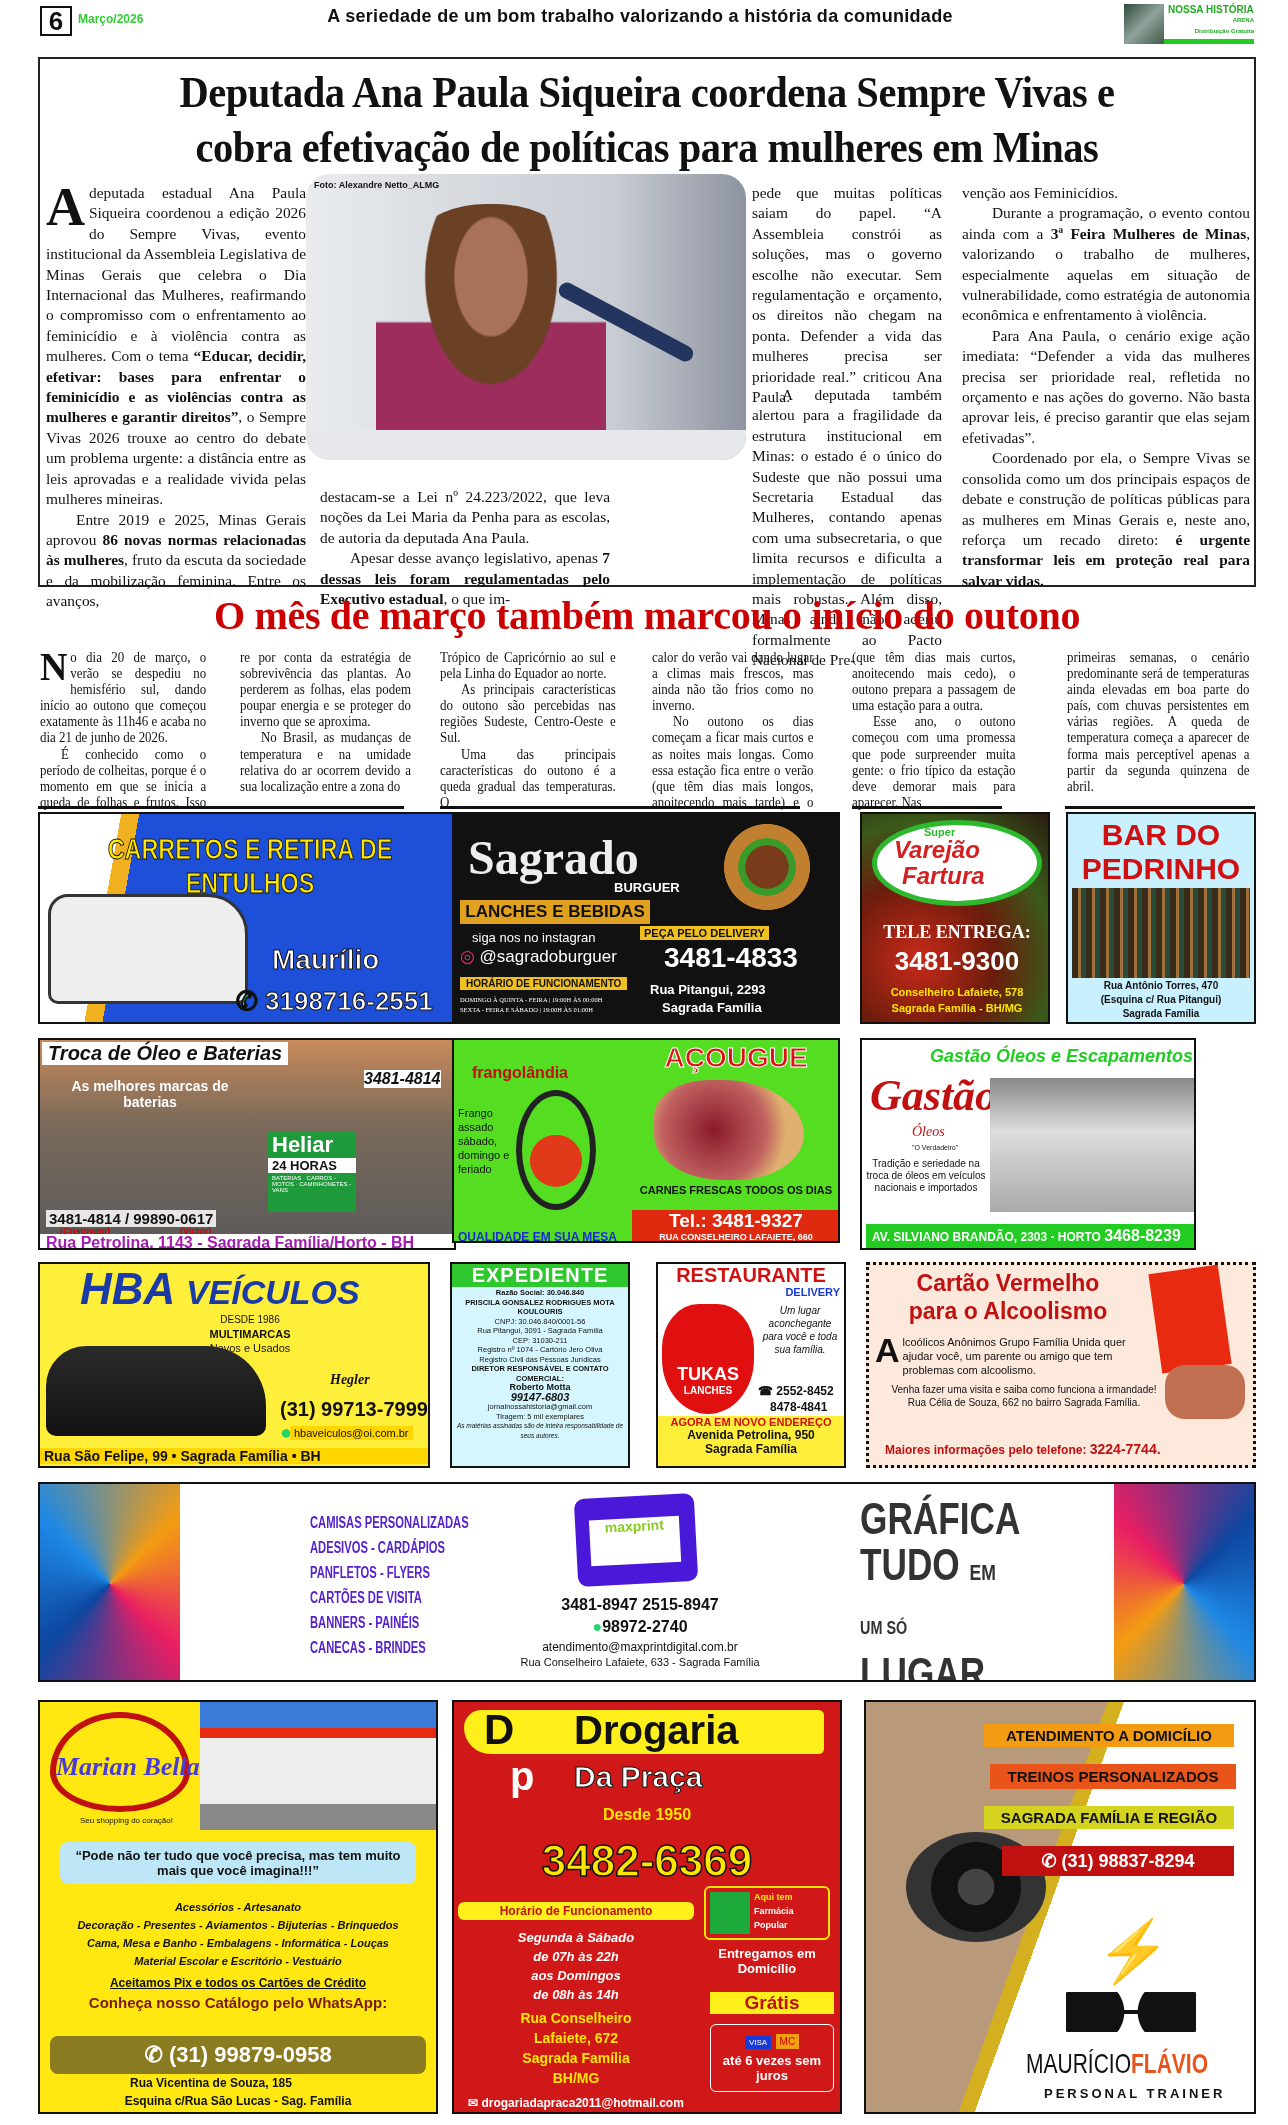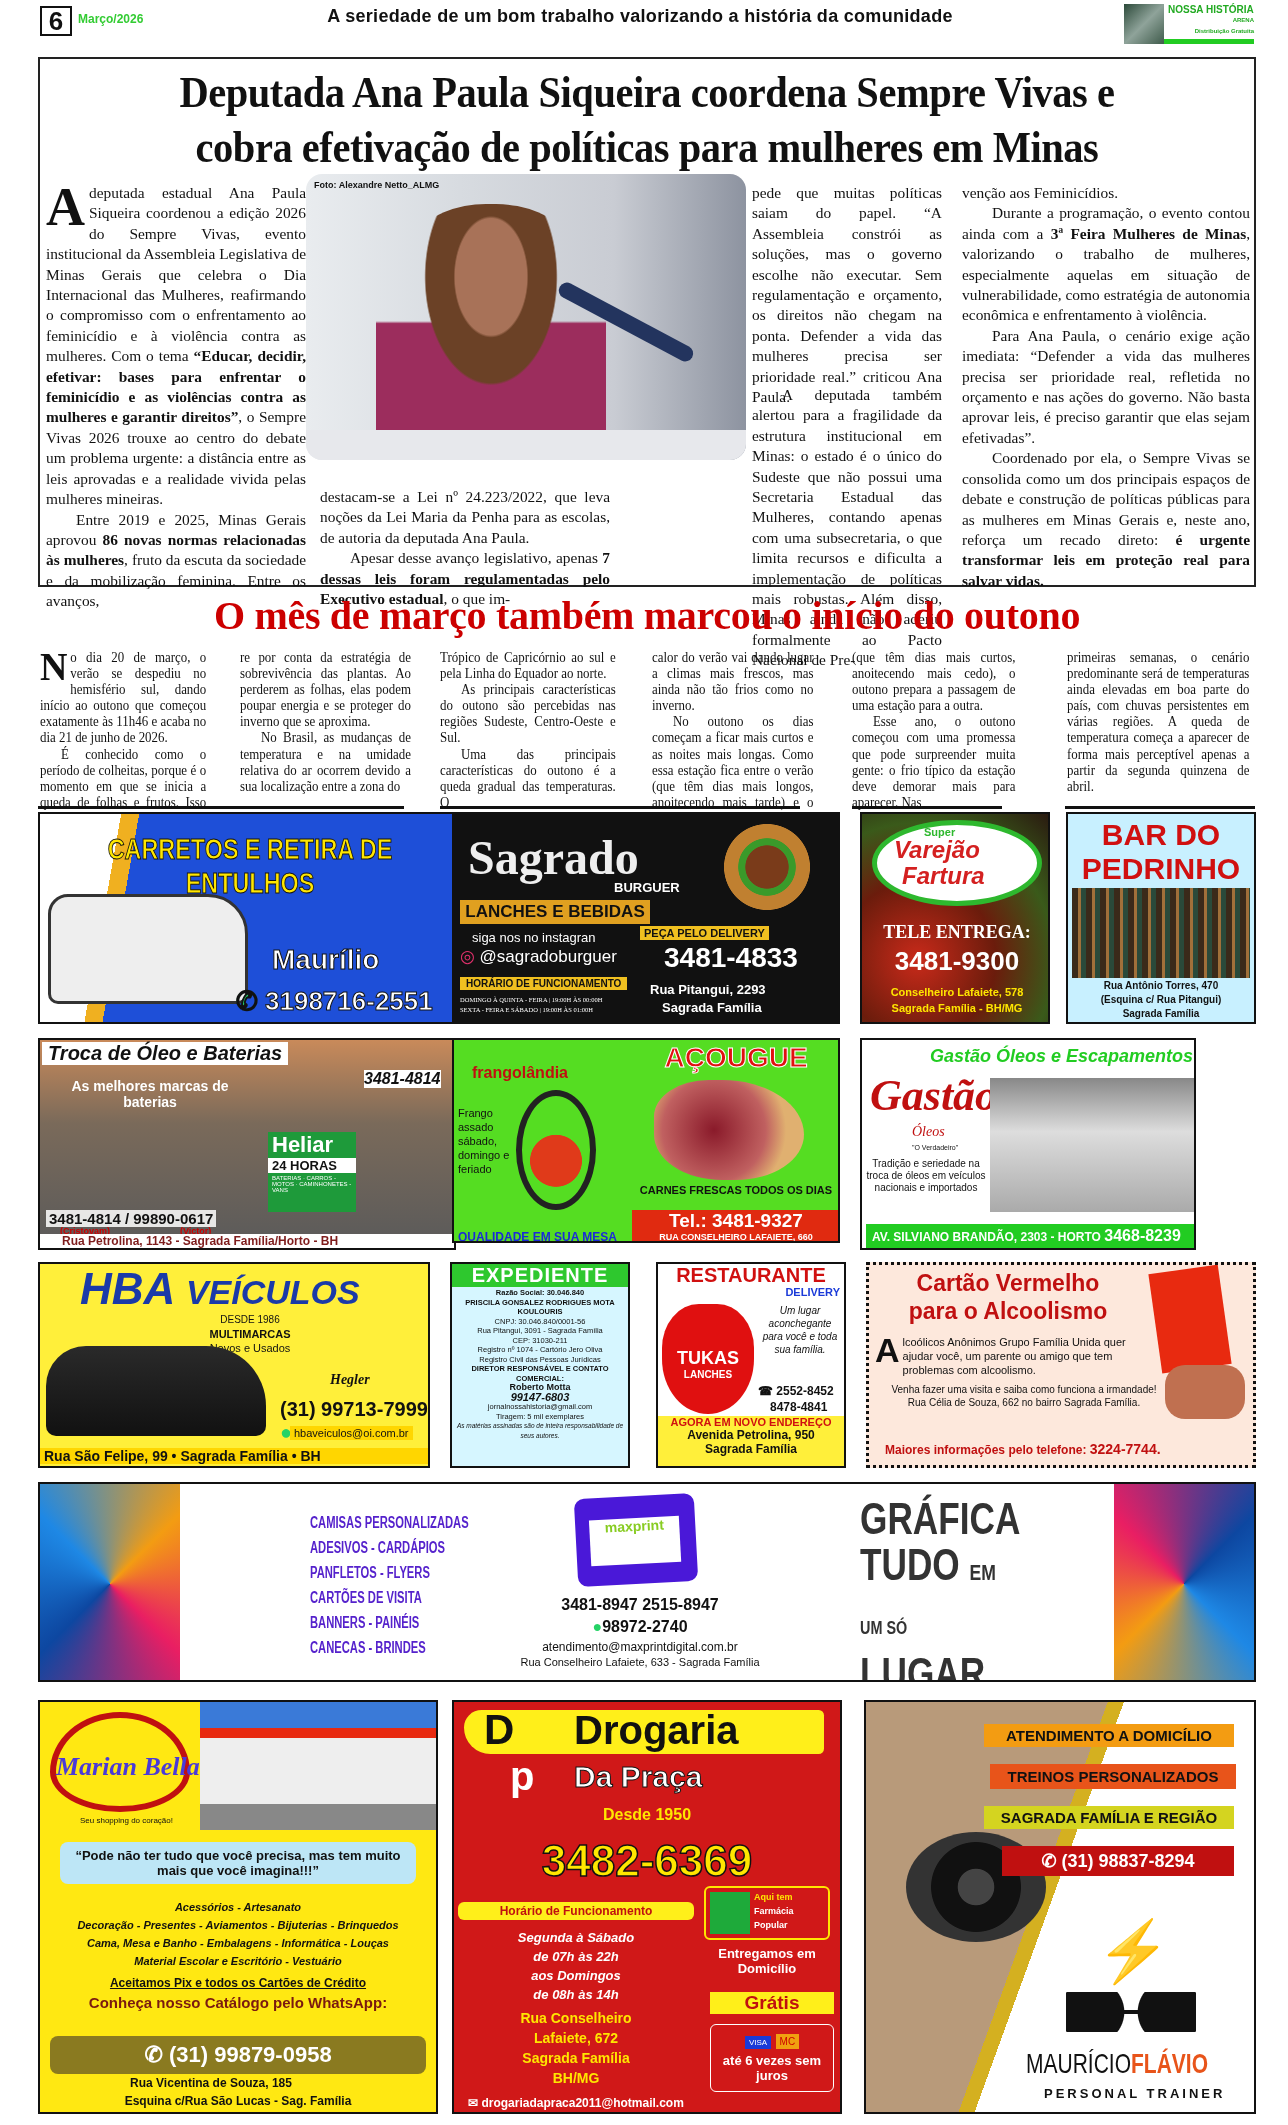--- a/index.html
+++ b/index.html
@@ -14,21 +14,21 @@
 .logo .txt{flex:1;padding-left:4px;font:bold 9px "Liberation Sans",sans-serif;color:#22aa22;line-height:11px}
 .logo .txt b{display:block;font-size:10px}
 .logo .txt i{display:block;font-style:normal;font-size:6px;text-align:right;color:#2a2}
 
 .art1{left:38px;top:57px;width:1218px;height:530px;border:2px solid #222}
 .h1{position:absolute;left:0;top:6px;width:100%;text-align:center;font:bold 44px "Liberation Serif",serif;line-height:55px;letter-spacing:-.5px;transform:scaleX(.92)}
 .col{position:absolute;font-size:15.4px;line-height:20.4px;text-align:justify;hyphens:auto}
 .col p{text-indent:30px}
 .col p.first{text-indent:0}
 .drop{float:left;font:bold 54px/44px "Liberation Serif",serif;margin:2px 4px 0 0}
-.photo{left:306px;top:174px;width:440px;height:286px;border-radius:16px;overflow:hidden;background:linear-gradient(90deg,#e9ecef 0%,#d7dbe0 35%,#c9ccd3 70%,#8d93a0 100%)}
+.photo{left:306px;top:174px;width:440px;height:286px;border-radius:24px;overflow:hidden;background:linear-gradient(90deg,#e9ecef 0%,#d7dbe0 35%,#c9ccd3 70%,#8d93a0 100%)}
 .photo .cap{position:absolute;left:8px;top:6px;font:bold 9px "Liberation Sans",sans-serif;color:#111}
 .photo .person{position:absolute;left:70px;top:30px;width:230px;height:260px;border-radius:110px 110px 0 0;background:radial-gradient(ellipse at 50% 28%,#a87258 0 22%,#6b4126 23% 40%,transparent 41%),linear-gradient(#0000 45%,#9c2d5d 46%)}
 .photo .mic{position:absolute;left:245px;top:140px;width:150px;height:16px;background:#23345e;border-radius:8px;transform:rotate(28deg)}
 .photo .desk{position:absolute;left:0;bottom:0;width:100%;height:30px;background:#e7e8ec}
 
 .h2{left:38px;top:592px;width:1218px;text-align:center;font:bold 40px "Liberation Serif",serif;color:#cc0000;letter-spacing:-.3px}
 .col2{position:absolute;font-size:13.6px;line-height:16.1px;text-align:justify;font-family:"Liberation Serif",serif;transform:scaleX(.95);transform-origin:left}
 .col2 p{text-indent:22px}
 .col2 p.first{text-indent:0}
 .drop2{float:left;font:bold 40px/32px "Liberation Serif",serif;margin:1px 3px 0 0}
@@ -162,21 +162,21 @@
   <div class="abs b" style="left:324px;top:30px;font-size:16px;font-style:italic;color:#111;background:#fff">3481-4814</div>
   <div class="abs b c" style="left:20px;top:38px;width:180px;font-size:14px;color:#fff">As melhores marcas de baterias</div>
   <div class="abs" style="left:228px;top:92px;width:88px;height:80px;background:#1e9a3a">
     <div class="b" style="font-size:22px;color:#fff;padding-left:4px">Heliar</div>
     <div class="b" style="font-size:13px;background:#fff;color:#111;padding-left:4px">24 HORAS</div>
     <div style="font-size:6px;color:#fff;padding:2px 4px">BATERIAS · CARROS - MOTOS · CAMINHONETES - VANS</div>
   </div>
   <div class="abs b" style="left:6px;top:170px;font-size:15px;color:#111;background:rgba(255,255,255,.85);padding:0 3px">3481-4814 / 99890-0617</div>
   <div class="abs b" style="left:20px;top:186px;font-size:9px;color:#c00">(Cristovam)</div>
   <div class="abs b" style="left:140px;top:186px;font-size:9px;color:#c00">(Victor)</div>
-  <div class="abs b" style="left:0;top:194px;width:414px;font-size:12px;color:#7f1d1d;background:#fff;padding-left:22px">Rua Petrolina, 1143 - Sagrada Família/Horto - BH</div>
+  <div class="abs b" style="left:0;top:194px;width:414px;font-size:16px;color:#a21caf;background:#fff;padding-left:6px">Rua Petrolina, 1143 - Sagrada Família/Horto - BH</div>
 </div>
 <div class="ad" style="left:452px;top:1038px;width:388px;height:205px;background:#55dd22">
   <div class="abs b" style="left:18px;top:24px;font-size:16px;color:#c01010">frangolândia</div>
   <div class="abs" style="left:62px;top:50px;width:80px;height:120px;border:6px solid #222;border-radius:50%;background:radial-gradient(circle at 50% 60%,#e03a1a 0 35%,transparent 36%)"></div>
   <div class="abs" style="left:4px;top:66px;width:56px;font-size:11px;line-height:14px">Frango assado sábado, domingo e feriado</div>
   <div class="abs b" style="left:4px;top:190px;font-size:12px;color:#1a2ad8">QUALIDADE EM SUA MESA</div>
   <div class="abs b c" style="left:178px;top:2px;width:208px;font-size:28px;color:#e01010;-webkit-text-stroke:1px #fff">AÇOUGUE</div>
   <div class="abs" style="left:200px;top:40px;width:150px;height:100px;border-radius:40% 60% 50% 50%;background:radial-gradient(circle at 40% 50%,#8a1a2a,#c06060 50%,#e0b070 70%)"></div>
   <div class="abs b c" style="left:178px;top:144px;width:208px;font-size:11px">CARNES FRESCAS TODOS OS DIAS</div>
   <div class="abs" style="left:178px;top:170px;width:208px;height:40px;background:#e02a10">
@@ -220,21 +220,21 @@
     <div class="b" style="font-size:11px;font-style:italic">99147-6803</div>
     <div>jornalnossahistoria@gmail.com</div>
     <div>Tiragem: 5 mil exemplares</div>
     <div style="font-style:italic;font-size:6.5px">As matérias assinadas são de inteira responsabilidade de seus autores.</div>
   </div>
 </div>
 <div class="ad" style="left:656px;top:1262px;width:190px;height:206px;background:#fff">
   <div class="abs b c" style="left:0;top:0;width:186px;font-size:20px;color:#d01010">RESTAURANTE</div>
   <div class="abs b" style="right:4px;top:22px;font-size:11px;color:#1a3ad8">DELIVERY</div>
   <div class="abs" style="left:4px;top:40px;width:92px;height:110px;border-radius:40% 40% 50% 50%;background:#e01010">
-    <div class="b c" style="margin-top:44px;color:#fff;font-size:18px">TUKAS</div>
+    <div class="b c" style="margin-top:60px;color:#fff;font-size:18px">TUKAS</div>
     <div class="b c" style="color:#fff;font-size:10px">LANCHES</div>
   </div>
   <div class="abs c" style="left:100px;top:40px;width:84px;font-size:10px;font-style:italic;line-height:13px">Um lugar aconchegante para você e toda sua família.</div>
   <div class="abs b" style="left:100px;top:120px;font-size:12px">☎ 2552-8452</div>
   <div class="abs b" style="left:112px;top:136px;font-size:12px">8478-4841</div>
   <div class="abs c" style="left:0;top:152px;width:186px;height:50px;background:#ffef3a">
     <div class="b" style="font-size:11px;color:#d01010">AGORA EM NOVO ENDEREÇO</div>
     <div class="b" style="font-size:12px">Avenida Petrolina, 950</div>
     <div class="b" style="font-size:12px">Sagrada Família</div>
   </div>

